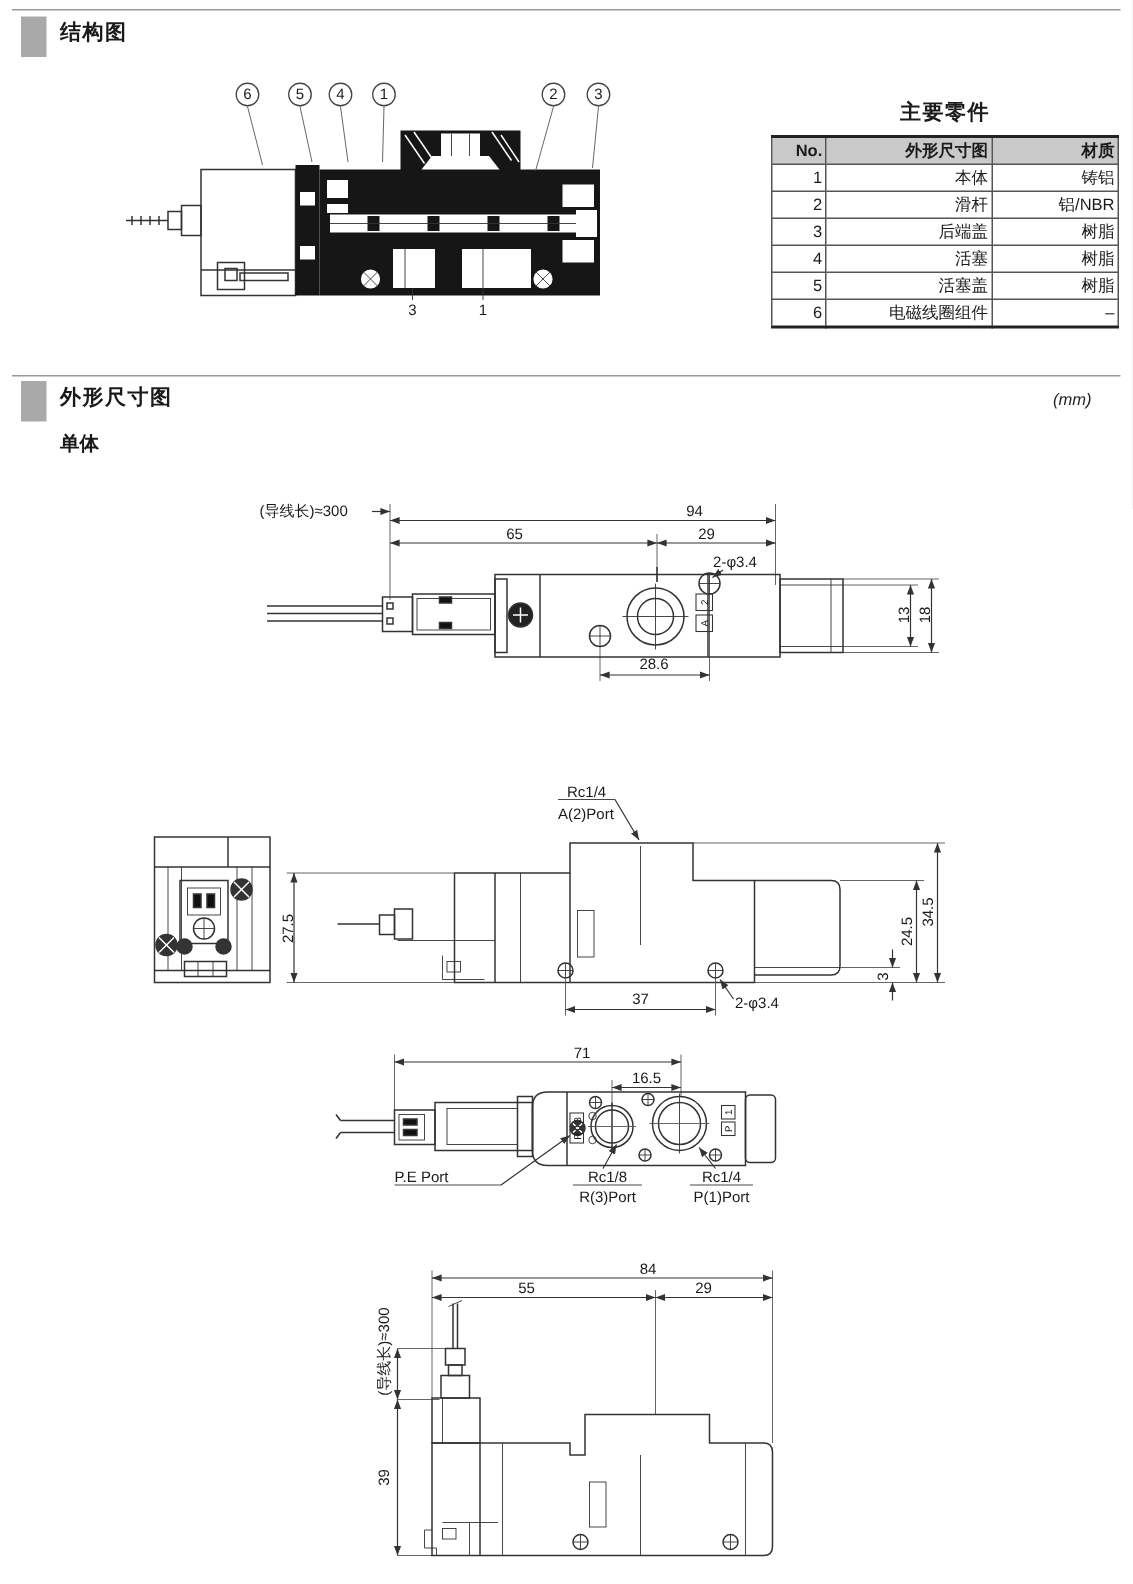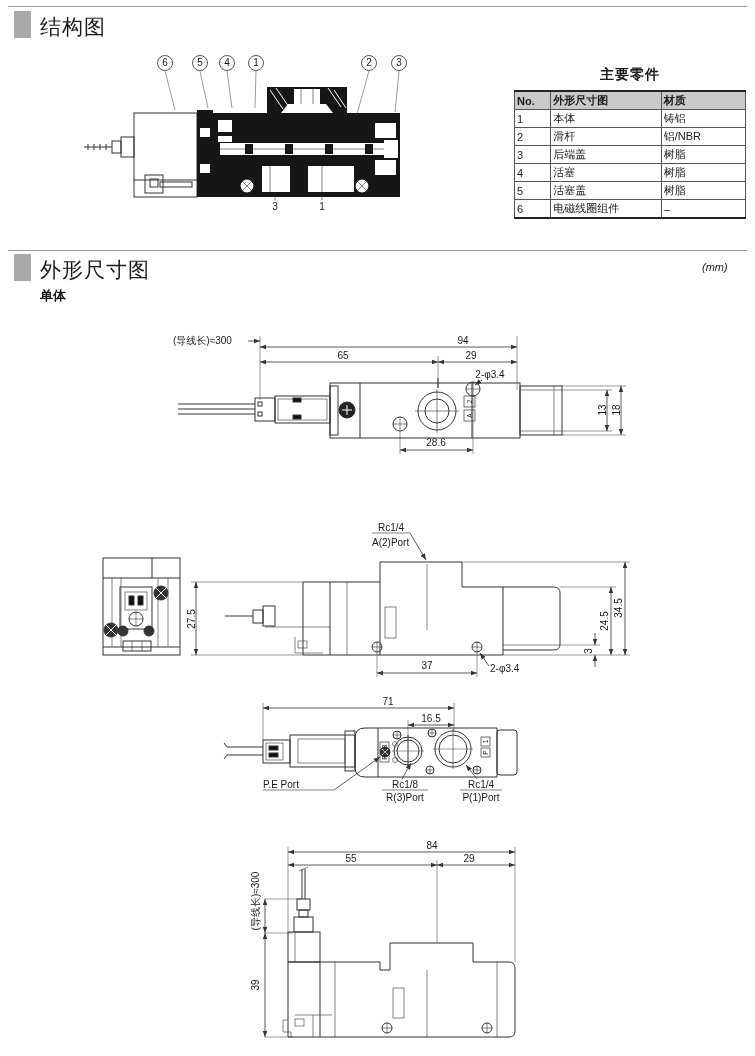--- a/index.html
+++ b/index.html
@@ -1,27 +1,27 @@
 <!DOCTYPE html>
 <html><head>
 <meta charset="utf-8">
 <style>
   html,body{margin:0;padding:0;background:#e8e8e8;}
   .page{position:relative;width:755px;height:1056px;background:#ffffff;overflow:hidden;
         font-family:"Liberation Sans","DejaVu Sans",sans-serif;color:#1a1a1a;}
   .sec-rule{position:absolute;left:8px;width:739px;height:1px;background:#9a9a9a;}
   .sec-square{position:absolute;width:17px;height:27px;background:#a9a9a9;}
-  .sec-title{position:absolute;font-size:21px;font-weight:normal;letter-spacing:1px;}
+  .sec-title{position:absolute;font-size:14px;font-weight:bold;letter-spacing:1px;}
   .unit-note{position:absolute;font-size:11px;color:#222;font-style:italic;}
   .sub-title{position:absolute;font-size:13px;font-weight:bold;}
   .parts{position:absolute;left:514px;top:66px;width:232px;}
   .parts-title{font-size:14px;font-weight:bold;margin-bottom:6px;letter-spacing:1px;text-align:center;}
   .parts table{border-collapse:collapse;width:100%;font-size:11px;
                border-top:2px solid #222;border-bottom:2px solid #222;}
-  .parts th,.parts td{border:1px solid #555;text-align:left;padding:1px 2px;height:15px;}
+  .parts th,.parts td{border:1px solid #555;text-align:right;padding:1px 2px;height:15px;}
   .parts th{background:#c9c9c9;font-weight:bold;}
   .parts col.c-no{width:36px}.parts col.c-name{width:110px}.parts col.c-mat{width:84px}
   svg{position:absolute;overflow:visible;}
   svg text{fill:#1a1a1a;font-family:"Liberation Sans","DejaVu Sans",sans-serif;font-size:10px;}
   .dim{stroke:#333;stroke-width:0.8;fill:none;}
   .ext{stroke:#555;stroke-width:0.6;fill:none;}
   .ln{stroke:#333;stroke-width:1;fill:none;}
   .lt{stroke:#333;stroke-width:0.6;fill:none;}
   .dk{fill:#161616;stroke:none;}
   .wh{fill:#ffffff;stroke:none;}

